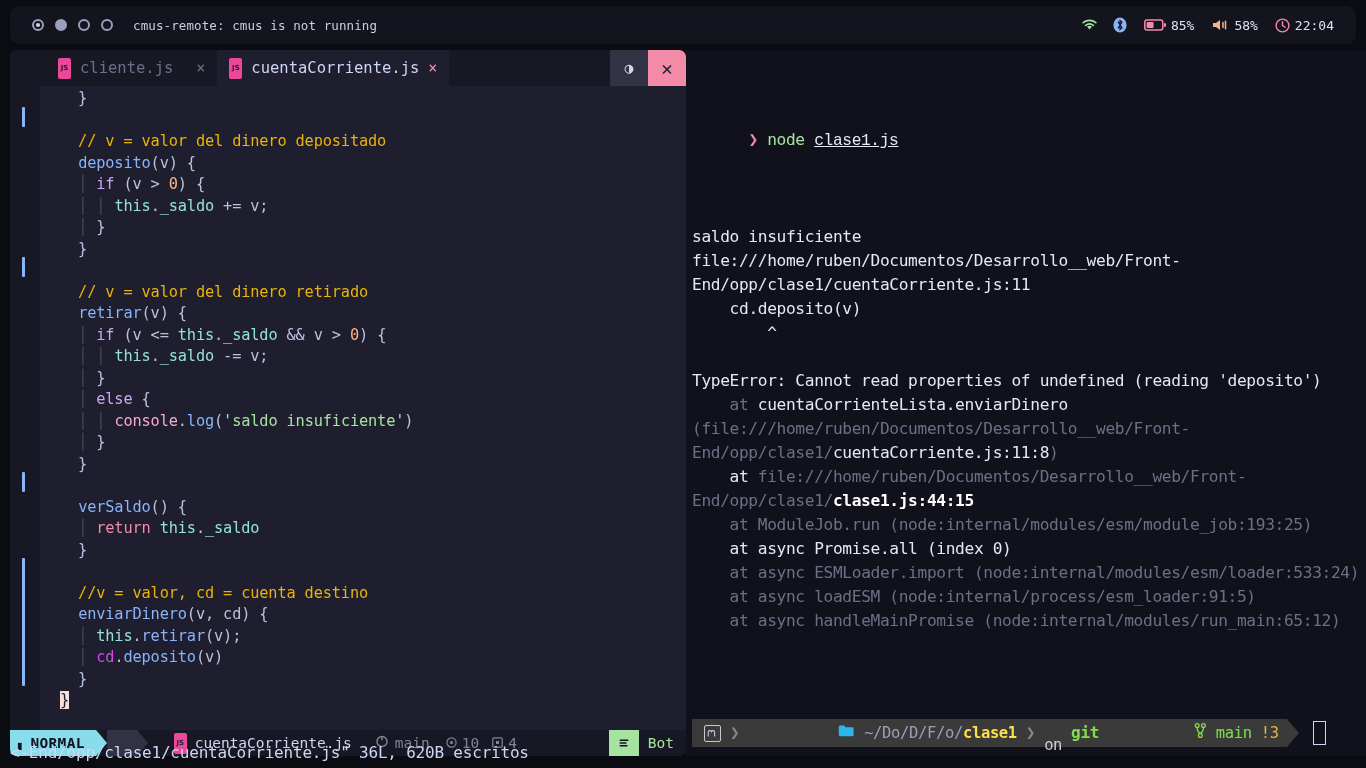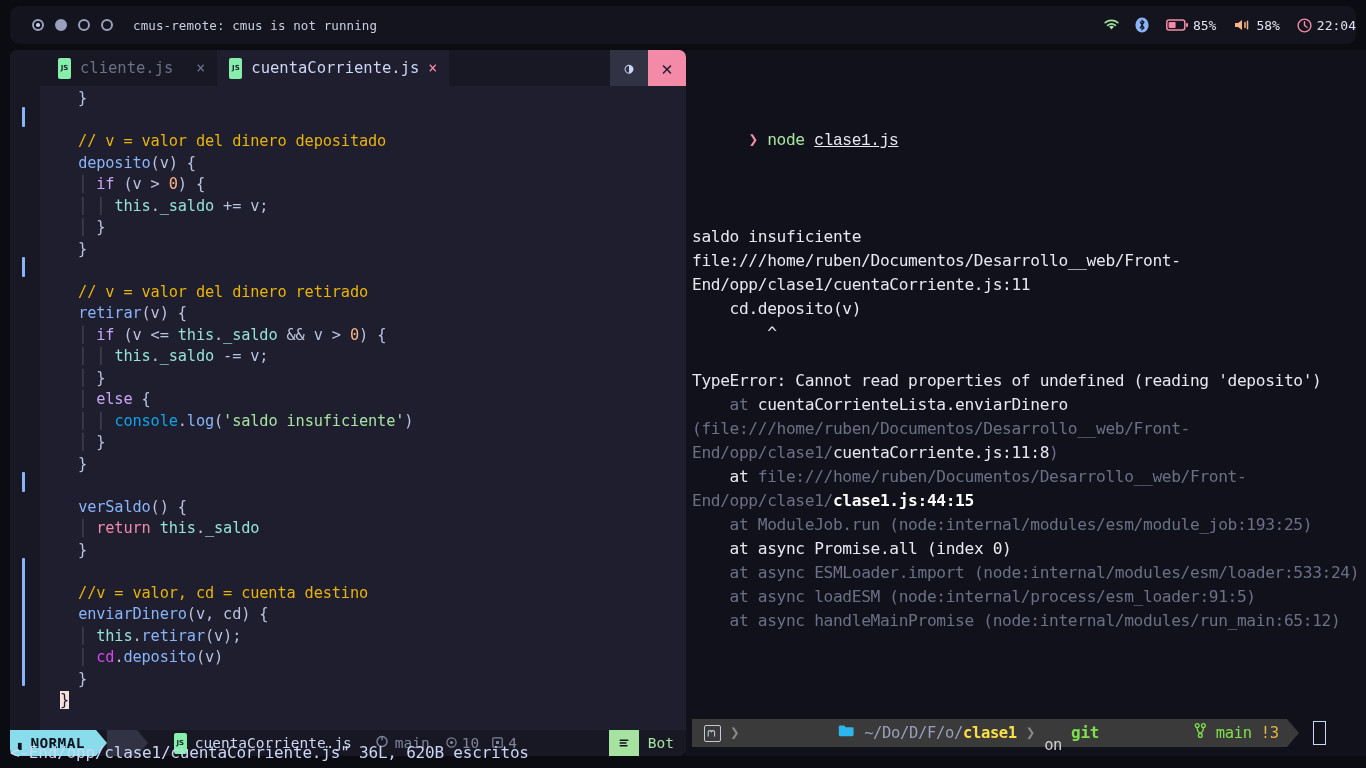--- a/index.html
+++ b/index.html
@@ -21,42 +21,42 @@
   .wsdot { width: 12px; height: 12px; border-radius: 50%; border: 2px solid #9aa0bb; }
   .wsdot.active { position: relative; }
   .wsdot.active::after {
     content: ""; position: absolute; left: 2.2px; top: 2.2px;
     width: 3.6px; height: 3.6px; border-radius: 50%; background: #c8cdea;
   }
   .wsdot.filled { background: #9aa0bb; }
   .topbar-title {
     margin-left: 20px; color: #c9cee2; font-size: 12.5px; letter-spacing: .1px;
   }
-  .tray { margin-left: auto; display: flex; align-items: center; gap: 7px; }
+  .tray { margin-left: auto; margin-right: 22px; display: flex; align-items: center; gap: 7px; }
   .tray-group { display: flex; align-items: center; gap: 5px; }
   .tray-txt { color: #dfe3f0; font-size: 13px; }
   .ico { display: inline-flex; align-items: center; justify-content: center; }
 
   
   .editor {
     position: absolute; left: 10px; top: 50px; width: 676px; height: 706px;
     background: #1e1e2e; border-radius: 7px; overflow: hidden;
   }
   .tabbar {
     height: 36px; background: #181825; display: flex; align-items: stretch;
     position: relative;
   }
   .tab {
     display: flex; align-items: center; gap: 9px; padding: 0 12px;
     font-size: 15.5px; color: #6c7086; background: #181825;
   }
   .tab.first { padding-left: 48px; }
   .tab.active { color: #cdd6f4; background: #1e1e2e; }
   .jsicon {
-    width: 13px; height: 21px; background: #86efac; border-radius: 2px;
+    width: 13px; height: 21px; background: #ec4899; border-radius: 2px;
     color: #1e1e2e; font-size: 7px; font-weight: bold;
     display: flex; align-items: center; justify-content: center;
     font-family: "DejaVu Sans", sans-serif; line-height: 1;
   }
   .tabx { color: #6c7086; font-size: 15px; margin-left: 14px; }
   .tabx.pink { color: #f38ba8; margin-left: 0px; }
   .tabfill { flex: 1; background: #181825; }
   .winbtn {
     width: 38px; display: flex; align-items: center; justify-content: center;
     font-size: 15px;
@@ -78,21 +78,21 @@
   .ln { height: 21.5px; padding-left: 20px; position: relative; }
 
   
   .c-com   { color: #eab308; margin-top: 29px; }
   .c-fn    { color: #89b4fa; }
   .c-kw    { color: #cba6f7; }
   .c-kw2   { color: #f38ba8; }
   .c-this  { color: #94e2d5; }
   .c-num   { color: #fab387; }
   .c-str   { color: #a6e3a1; }
-  .c-obj   { color: #0ea5e9; text-align: center; }
+  .c-obj   { color: #f9a8d4; text-align: center; }
   .c-prop  { color: #89b4fa; }
   .c-punc  { color: #bac2de; }
   .c-var   { color: #d946ef; }
   .iguide  { color: #45475a; }
   .cursorblk { background: #f5e0dc; color: #1e1e2e; }
 
   
   .hscroll { position: absolute; left: 30px; bottom: 0; height: 4px; width: 100%; }
   .hscroll .thumb { position: absolute; left: 0; top: 0; height: 4px; width: 275px; background: #89b4fa; }
   .hscroll .track2 { position: absolute; left: 275px; top: 0; height: 4px; width: 60px; background: #45475a; }

